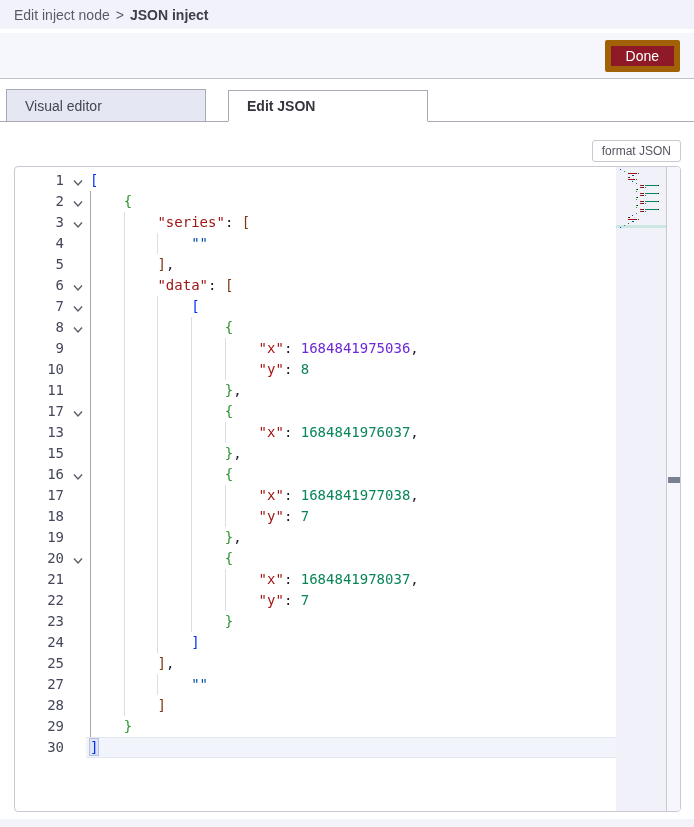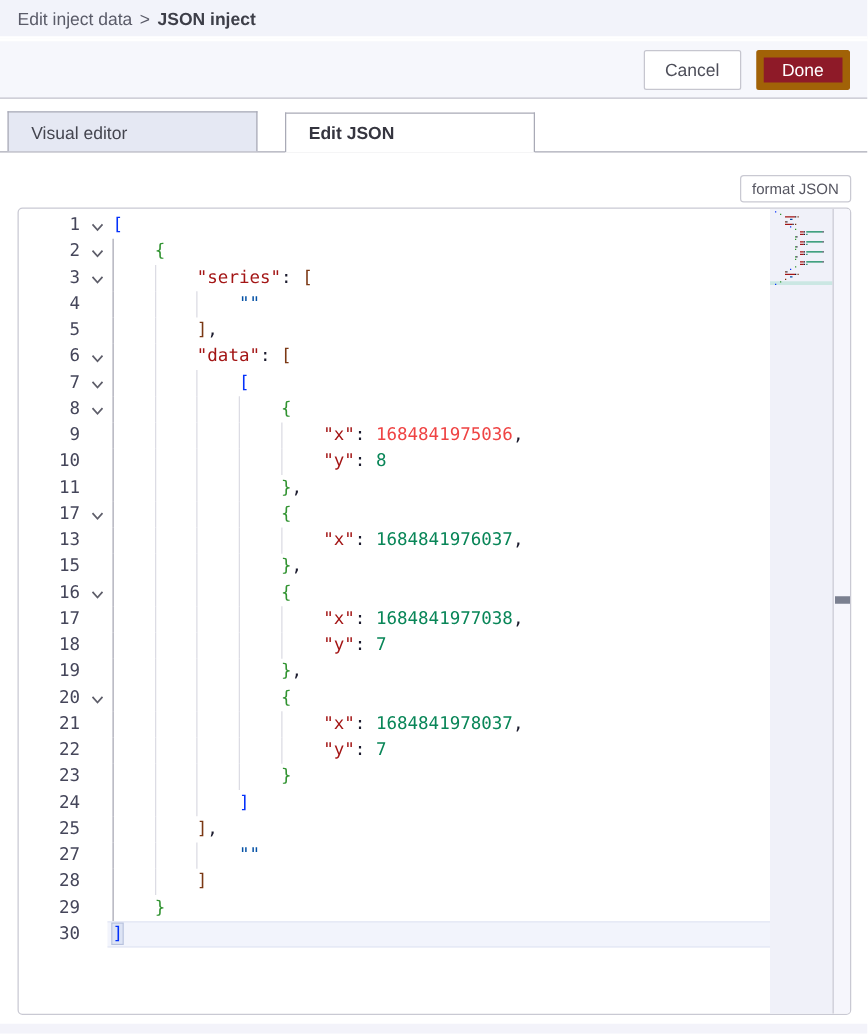--- a/index.html
+++ b/index.html
@@ -86,27 +86,26 @@
     position:absolute;top:0;bottom:0;right:0;width:14px;
     background:#f6f6fc;border-left:1px solid #c8c8d2;box-sizing:border-box;
   }
   .scroll-thumb{position:absolute;left:1px;top:310px;width:12px;height:6px;background:#7b8090;cursor:pointer;}
   .page-bottom{position:absolute;left:0;top:819px;width:694px;height:8px;background:#f3f3fa;}
 </style>
 </head>
 <body>
 
 <div class="crumb-bar">
-  <span class="crumb-parent">Edit inject data</span>
+  <span class="crumb-parent">Edit inject node</span>
   <span class="crumb-sep">&gt;</span>
   <span class="crumb-current">JSON inject</span>
 </div>
 
 <div class="btn-bar">
-  <button class="btn cancel">Cancel</button>
   <button class="btn done">Done</button>
 </div>
 
 <div class="tab-bar">
   <div class="tab inactive">
     <span>Visual editor</span>
   </div>
   <div class="tab active">
     <span>Edit JSON</span>
   </div>
@@ -183,21 +182,21 @@
         <div class="guide" style="left: 176.16px;"></div>
         <span class="code">                <span style="color: rgb(49, 147, 49);">{</span></span>
       </div>
       <div class="row">
         <span class="lnum">9</span>
         <div class="guide g0" style="left: 75px;"></div>
         <div class="guide" style="left: 108.72px;"></div>
         <div class="guide" style="left: 142.44px;"></div>
         <div class="guide" style="left: 176.16px;"></div>
         <div class="guide" style="left: 209.88px;"></div>
-        <span class="code">                    <span style="color: rgb(163, 21, 21);">"x"</span><span style="color: rgb(27, 27, 46);">: </span><span style="color: #ef4444;">1684841975036</span><span style="color: rgb(27, 27, 46);">,</span></span>
+        <span class="code">                    <span style="color: rgb(163, 21, 21);">"x"</span><span style="color: rgb(27, 27, 46);">: </span><span style="color: #6d28d9;">1684841975036</span><span style="color: rgb(27, 27, 46);">,</span></span>
       </div>
       <div class="row">
         <span class="lnum">10</span>
         <div class="guide g0" style="left: 75px;"></div>
         <div class="guide" style="left: 108.72px;"></div>
         <div class="guide" style="left: 142.44px;"></div>
         <div class="guide" style="left: 176.16px;"></div>
         <div class="guide" style="left: 209.88px;"></div>
         <span class="code">                    <span style="color: rgb(163, 21, 21);">"y"</span><span style="color: rgb(27, 27, 46);">: </span><span style="color: rgb(9, 134, 88);">8</span></span>
       </div>

